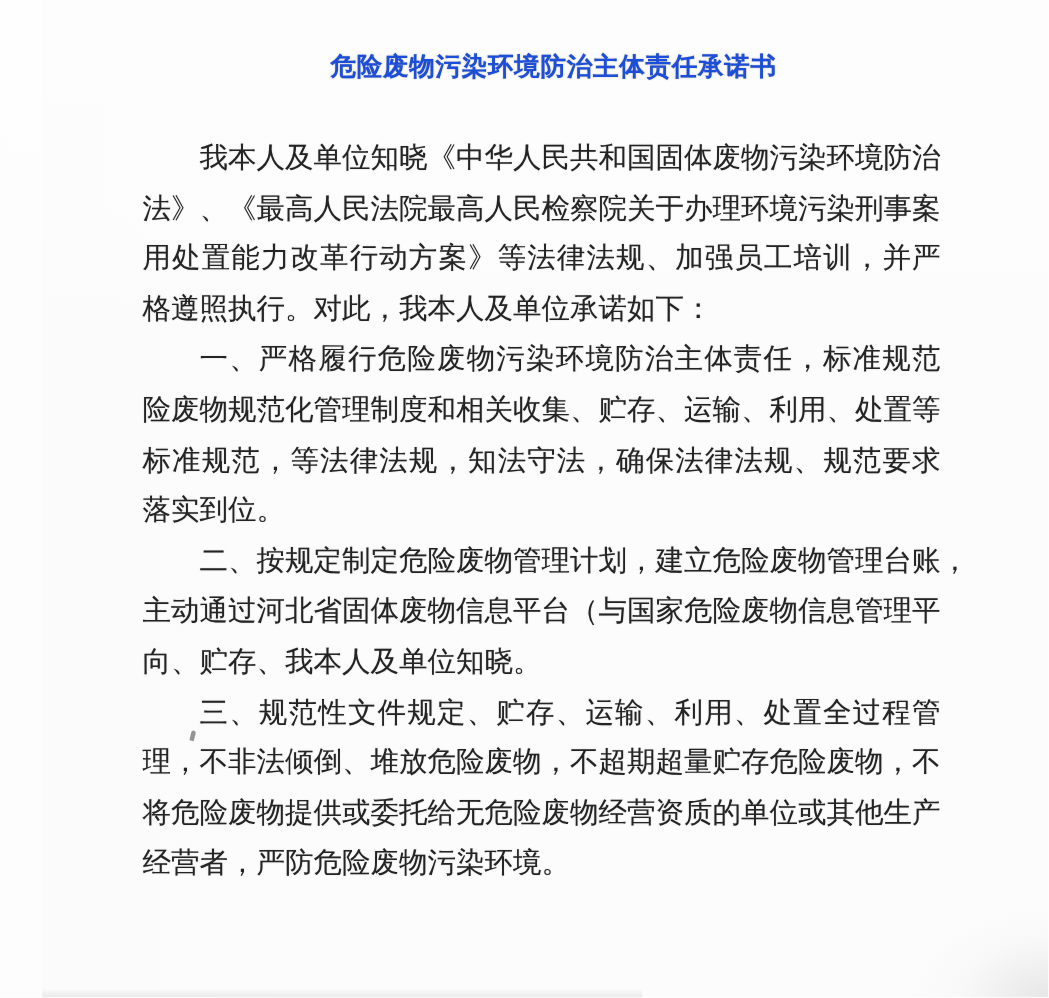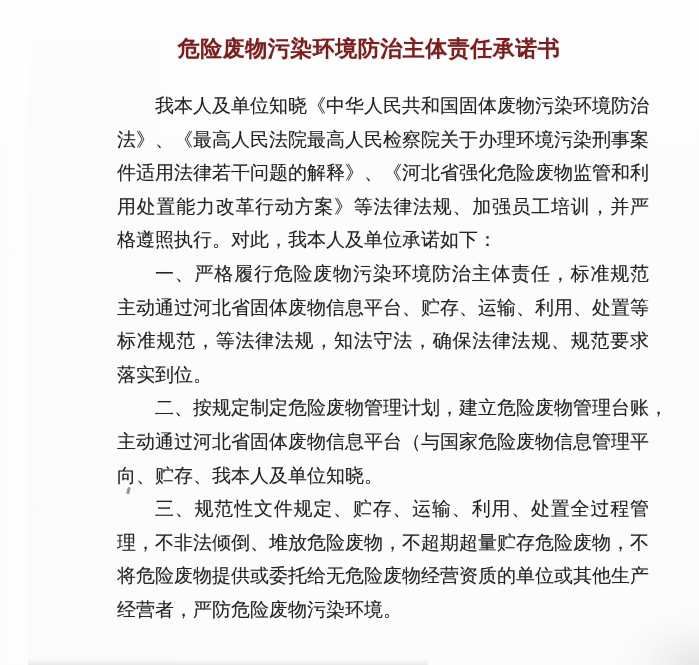--- a/index.html
+++ b/index.html
@@ -43,31 +43,31 @@
     left: 28px; bottom: 0;
     width: 400px; height: 6px;
     background: linear-gradient(0deg, rgba(180,180,180,0.25), rgba(255,255,255,0));
     pointer-events: none;
   }
   .doc-title {
     position: absolute;
     left: 103px; top: 18px;
     width: 532px;
     text-align: center;
-    font-size: 22px;
+    font-size: 17px;
     line-height: 32px;
     font-weight: bold;
     letter-spacing: 0.5px;
-    color: #7f1d1d;
+    color: #1d4ed8;
     text-shadow: 0 0 1px rgba(30,30,30,0.4);
     white-space: nowrap;
   }
   .doc-body {
     position: absolute;
-    left: 117px; top: 89px;
+    left: 95px; top: 89px;
     width: 532px;
     font-size: 19px;
   }
   .para {
     margin: 0;
     padding: 0;
   }
   .line {
     height: 33.6px;
     line-height: 33.6px;
@@ -100,27 +100,26 @@
   <div class="left-margin-strip"></div>
   <div class="scan-tone"></div>
 
   <h1 class="doc-title">危险废物污染环境防治主体责任承诺书</h1>
 
   <div class="doc-body">
 
   <div class="para">
         <div class="line first">我本人及单位知晓《中华人民共和国固体废物污染环境防治</div>
         <div class="line">法》、《最高人民法院最高人民检察院关于办理环境污染刑事案</div>
-        <div class="line">件适用法律若干问题的解释》、《河北省强化危险废物监管和利</div>
         <div class="line">用处置能力改革行动方案》等法律法规、加强员工培训，并严</div>
         <div class="line last">格遵照执行。对此，我本人及单位承诺如下：</div>
       </div>
       <div class="para">
         <div class="line first">一、严格履行危险废物污染环境防治主体责任，标准规范</div>
-        <div class="line">主动通过河北省固体废物信息平台、贮存、运输、利用、处置等</div>
+        <div class="line">险废物规范化管理制度和相关收集、贮存、运输、利用、处置等</div>
         <div class="line">标准规范，等法律法规，知法守法，确保法律法规、规范要求</div>
         <div class="line last">落实到位。</div>
       </div>
       <div class="para">
         <div class="line first">二、按规定制定危险废物管理计划，建立危险废物管理台账，</div>
         <div class="line">主动通过河北省固体废物信息平台（与国家危险废物信息管理平</div>
         <div class="line last">向、贮存、我本人及单位知晓。</div>
       </div>
       <div class="para">
         <div class="line first">三、规范性文件规定、贮存、运输、利用、处置全过程管</div>

